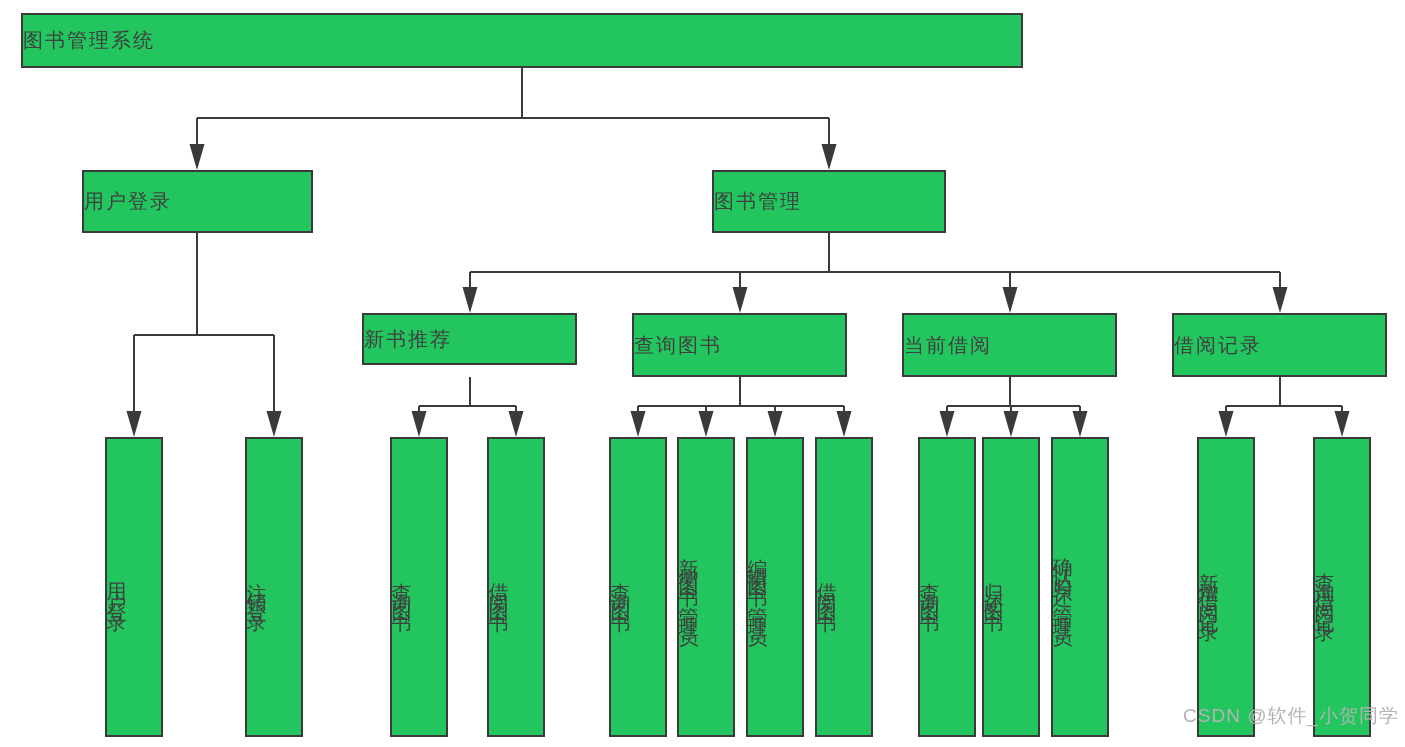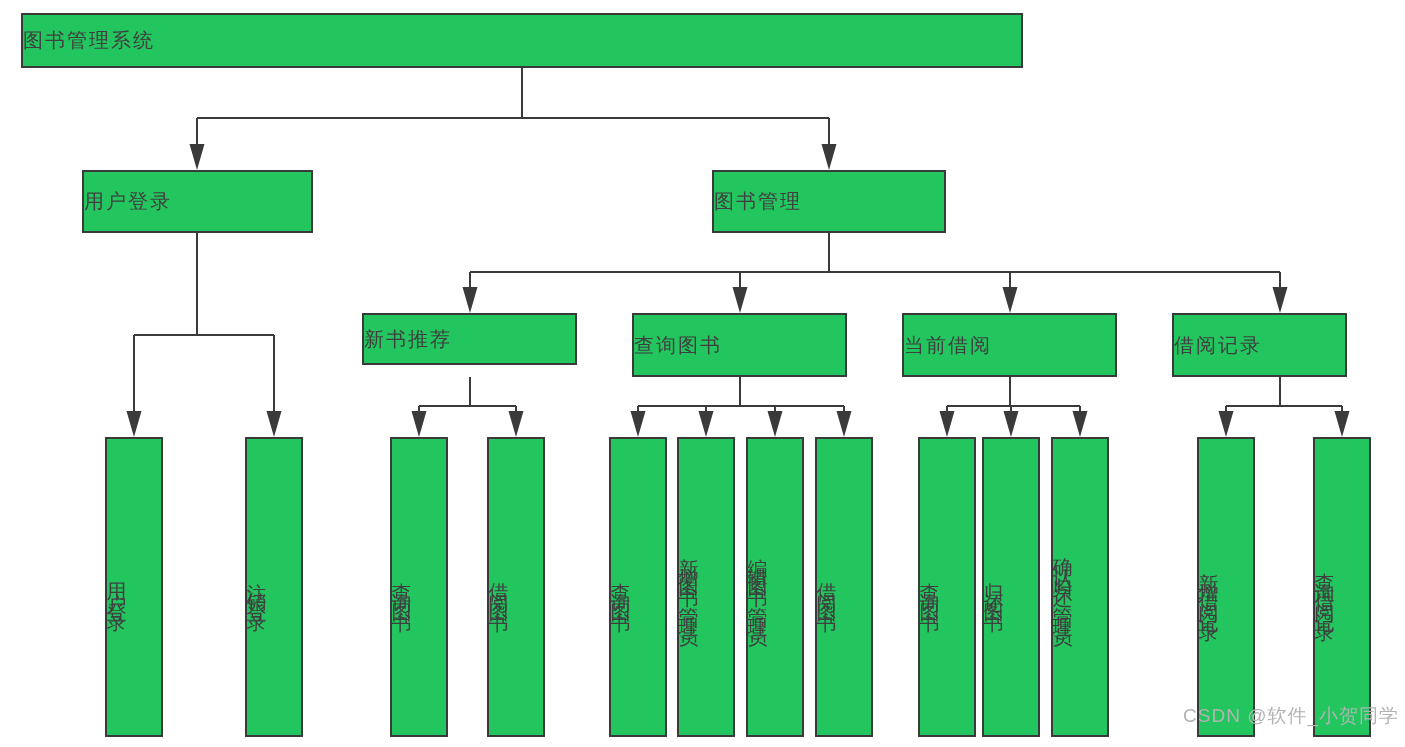--- a/index.html
+++ b/index.html
@@ -100,21 +100,21 @@
 
   <div class="node hbox" style="left:362px;top:313px;width:215px;height:52px">
     <span>新书推荐</span>
   </div>
   <div class="node hbox" style="left:632px;top:313px;width:215px;height:64px">
     <span>查询图书</span>
   </div>
   <div class="node hbox" style="left:902px;top:313px;width:215px;height:64px">
     <span>当前借阅</span>
   </div>
-  <div class="node hbox" style="left:1172px;top:313px;width:175px;height:64px">
+  <div class="node hbox" style="left:1172px;top:313px;width:215px;height:64px">
     <span>借阅记录</span>
   </div>
 
   <div class="node vbox" style="left:105px;top:437px;width:58px;height:300px">
     <span>用户登录</span>
   </div>
   <div class="node vbox" style="left:245px;top:437px;width:58px;height:300px">
     <span>注销登录</span>
   </div>
 

